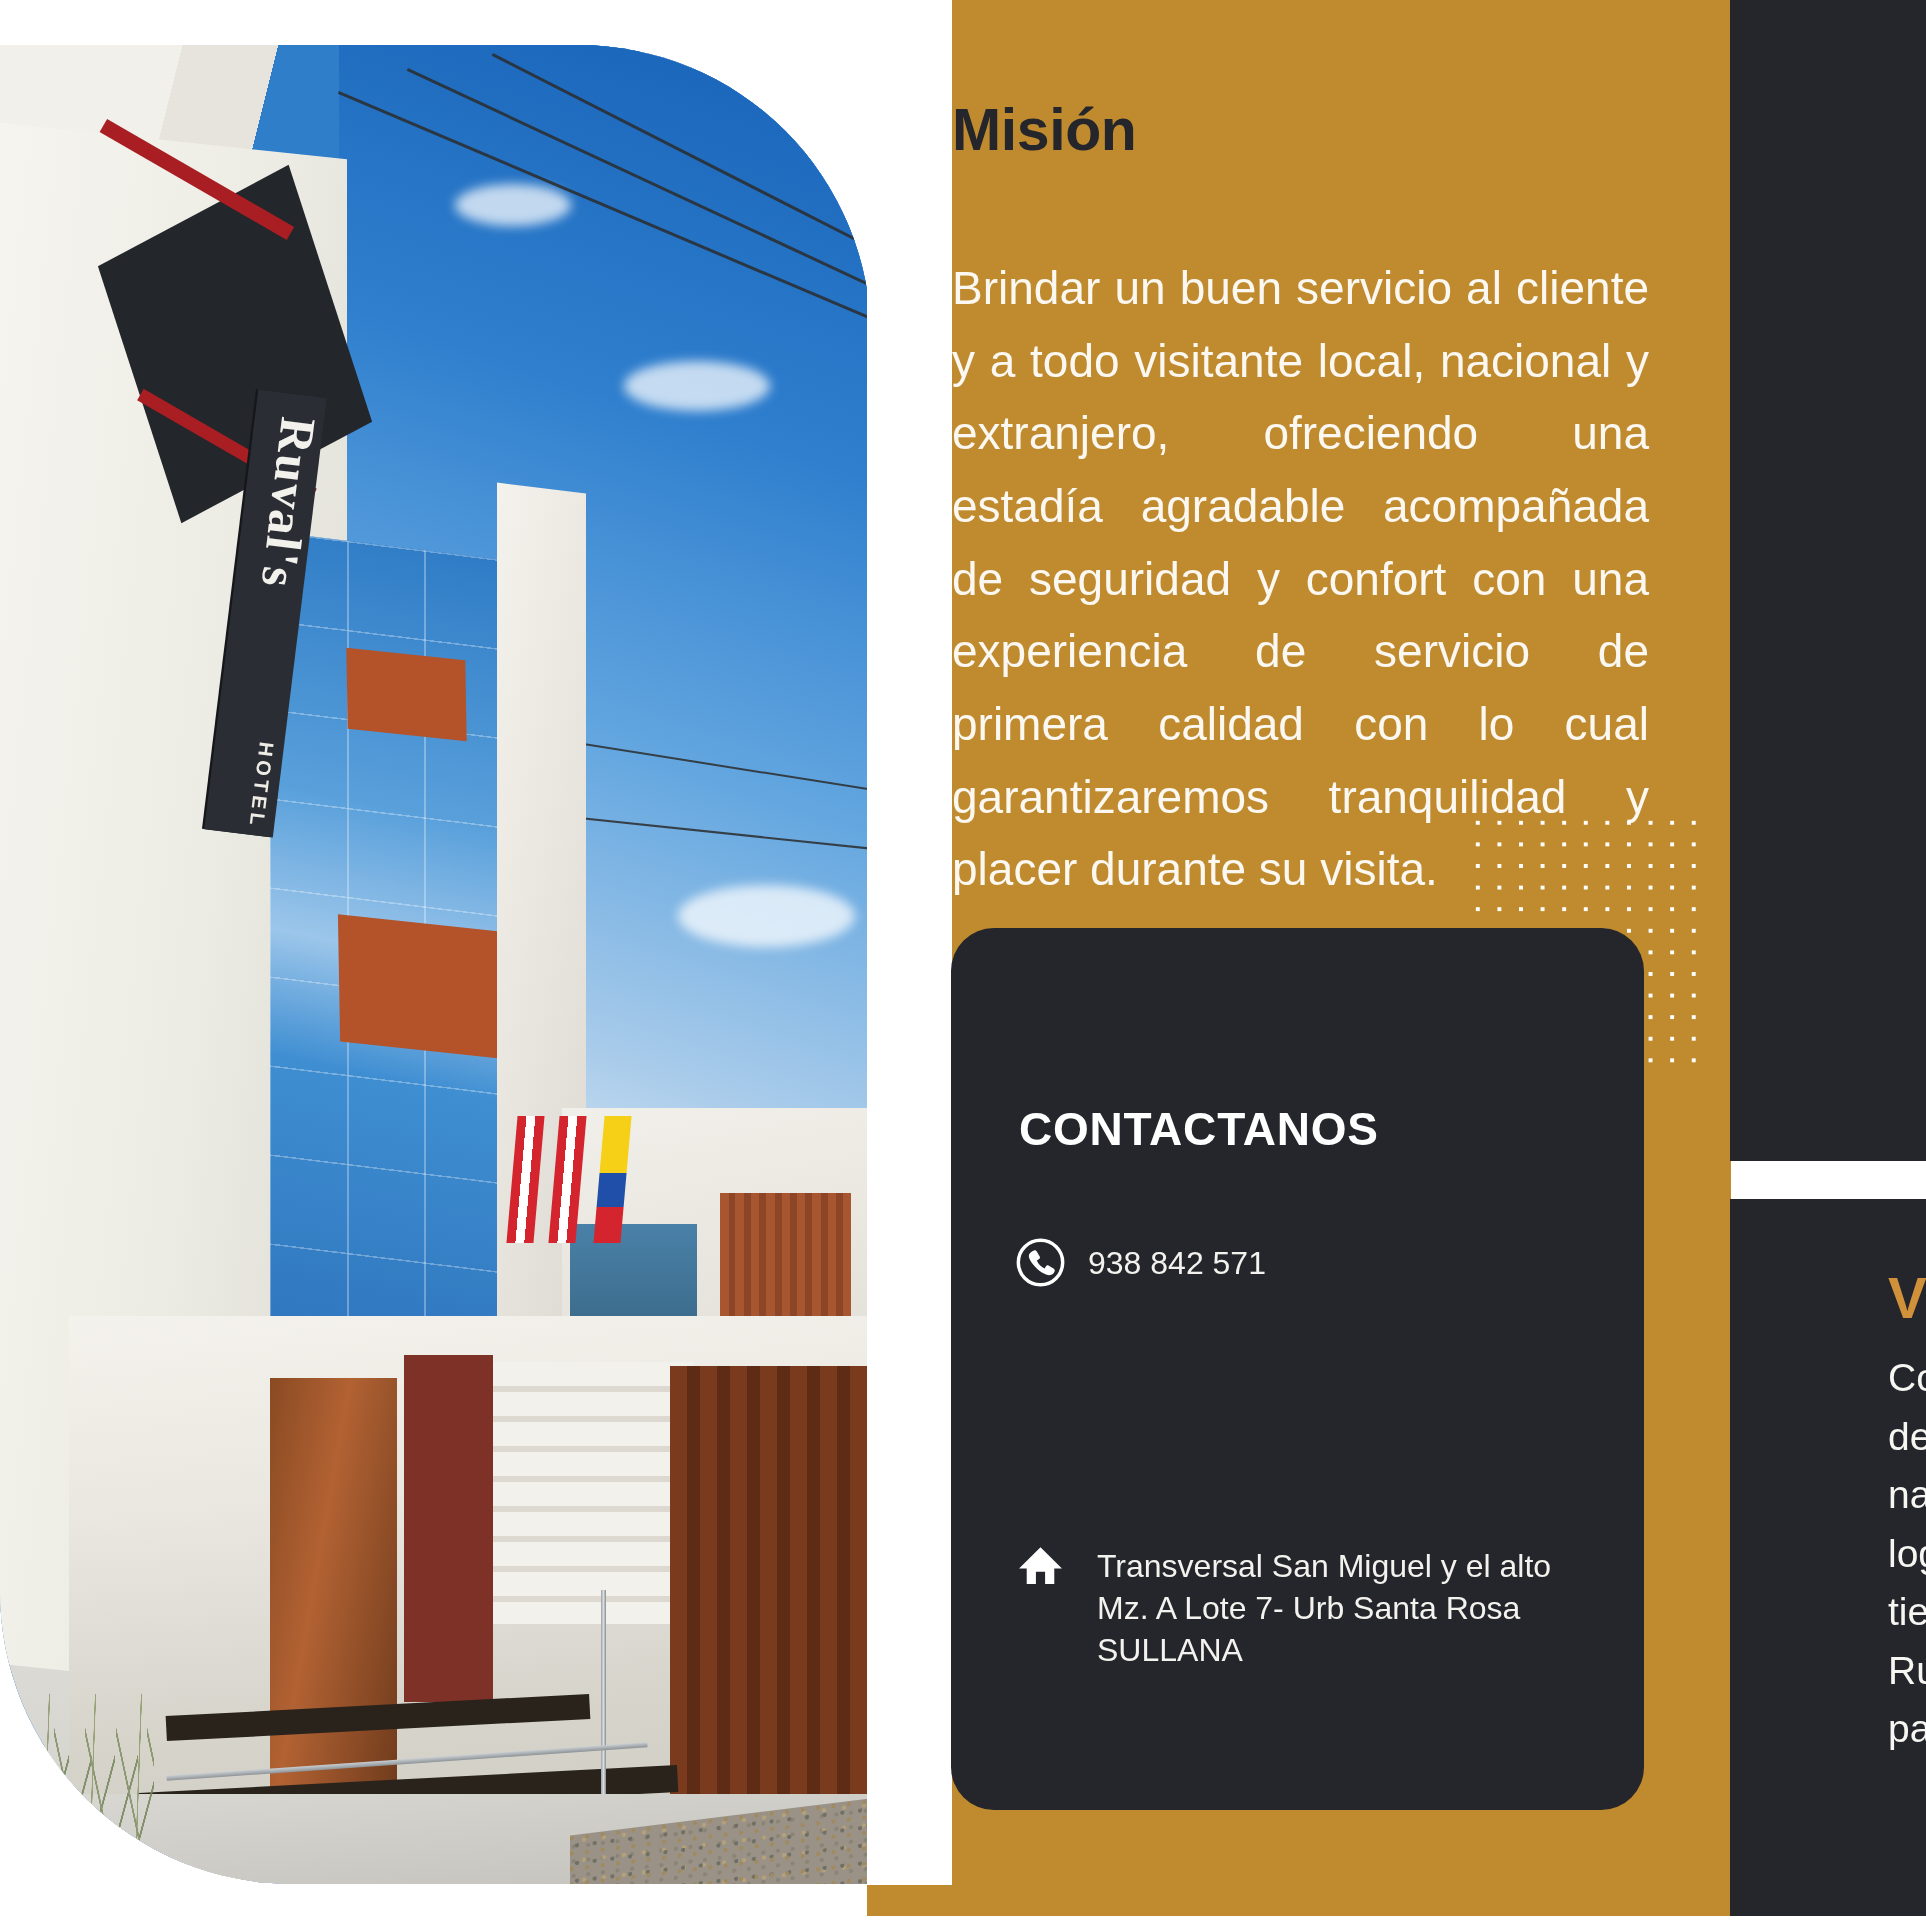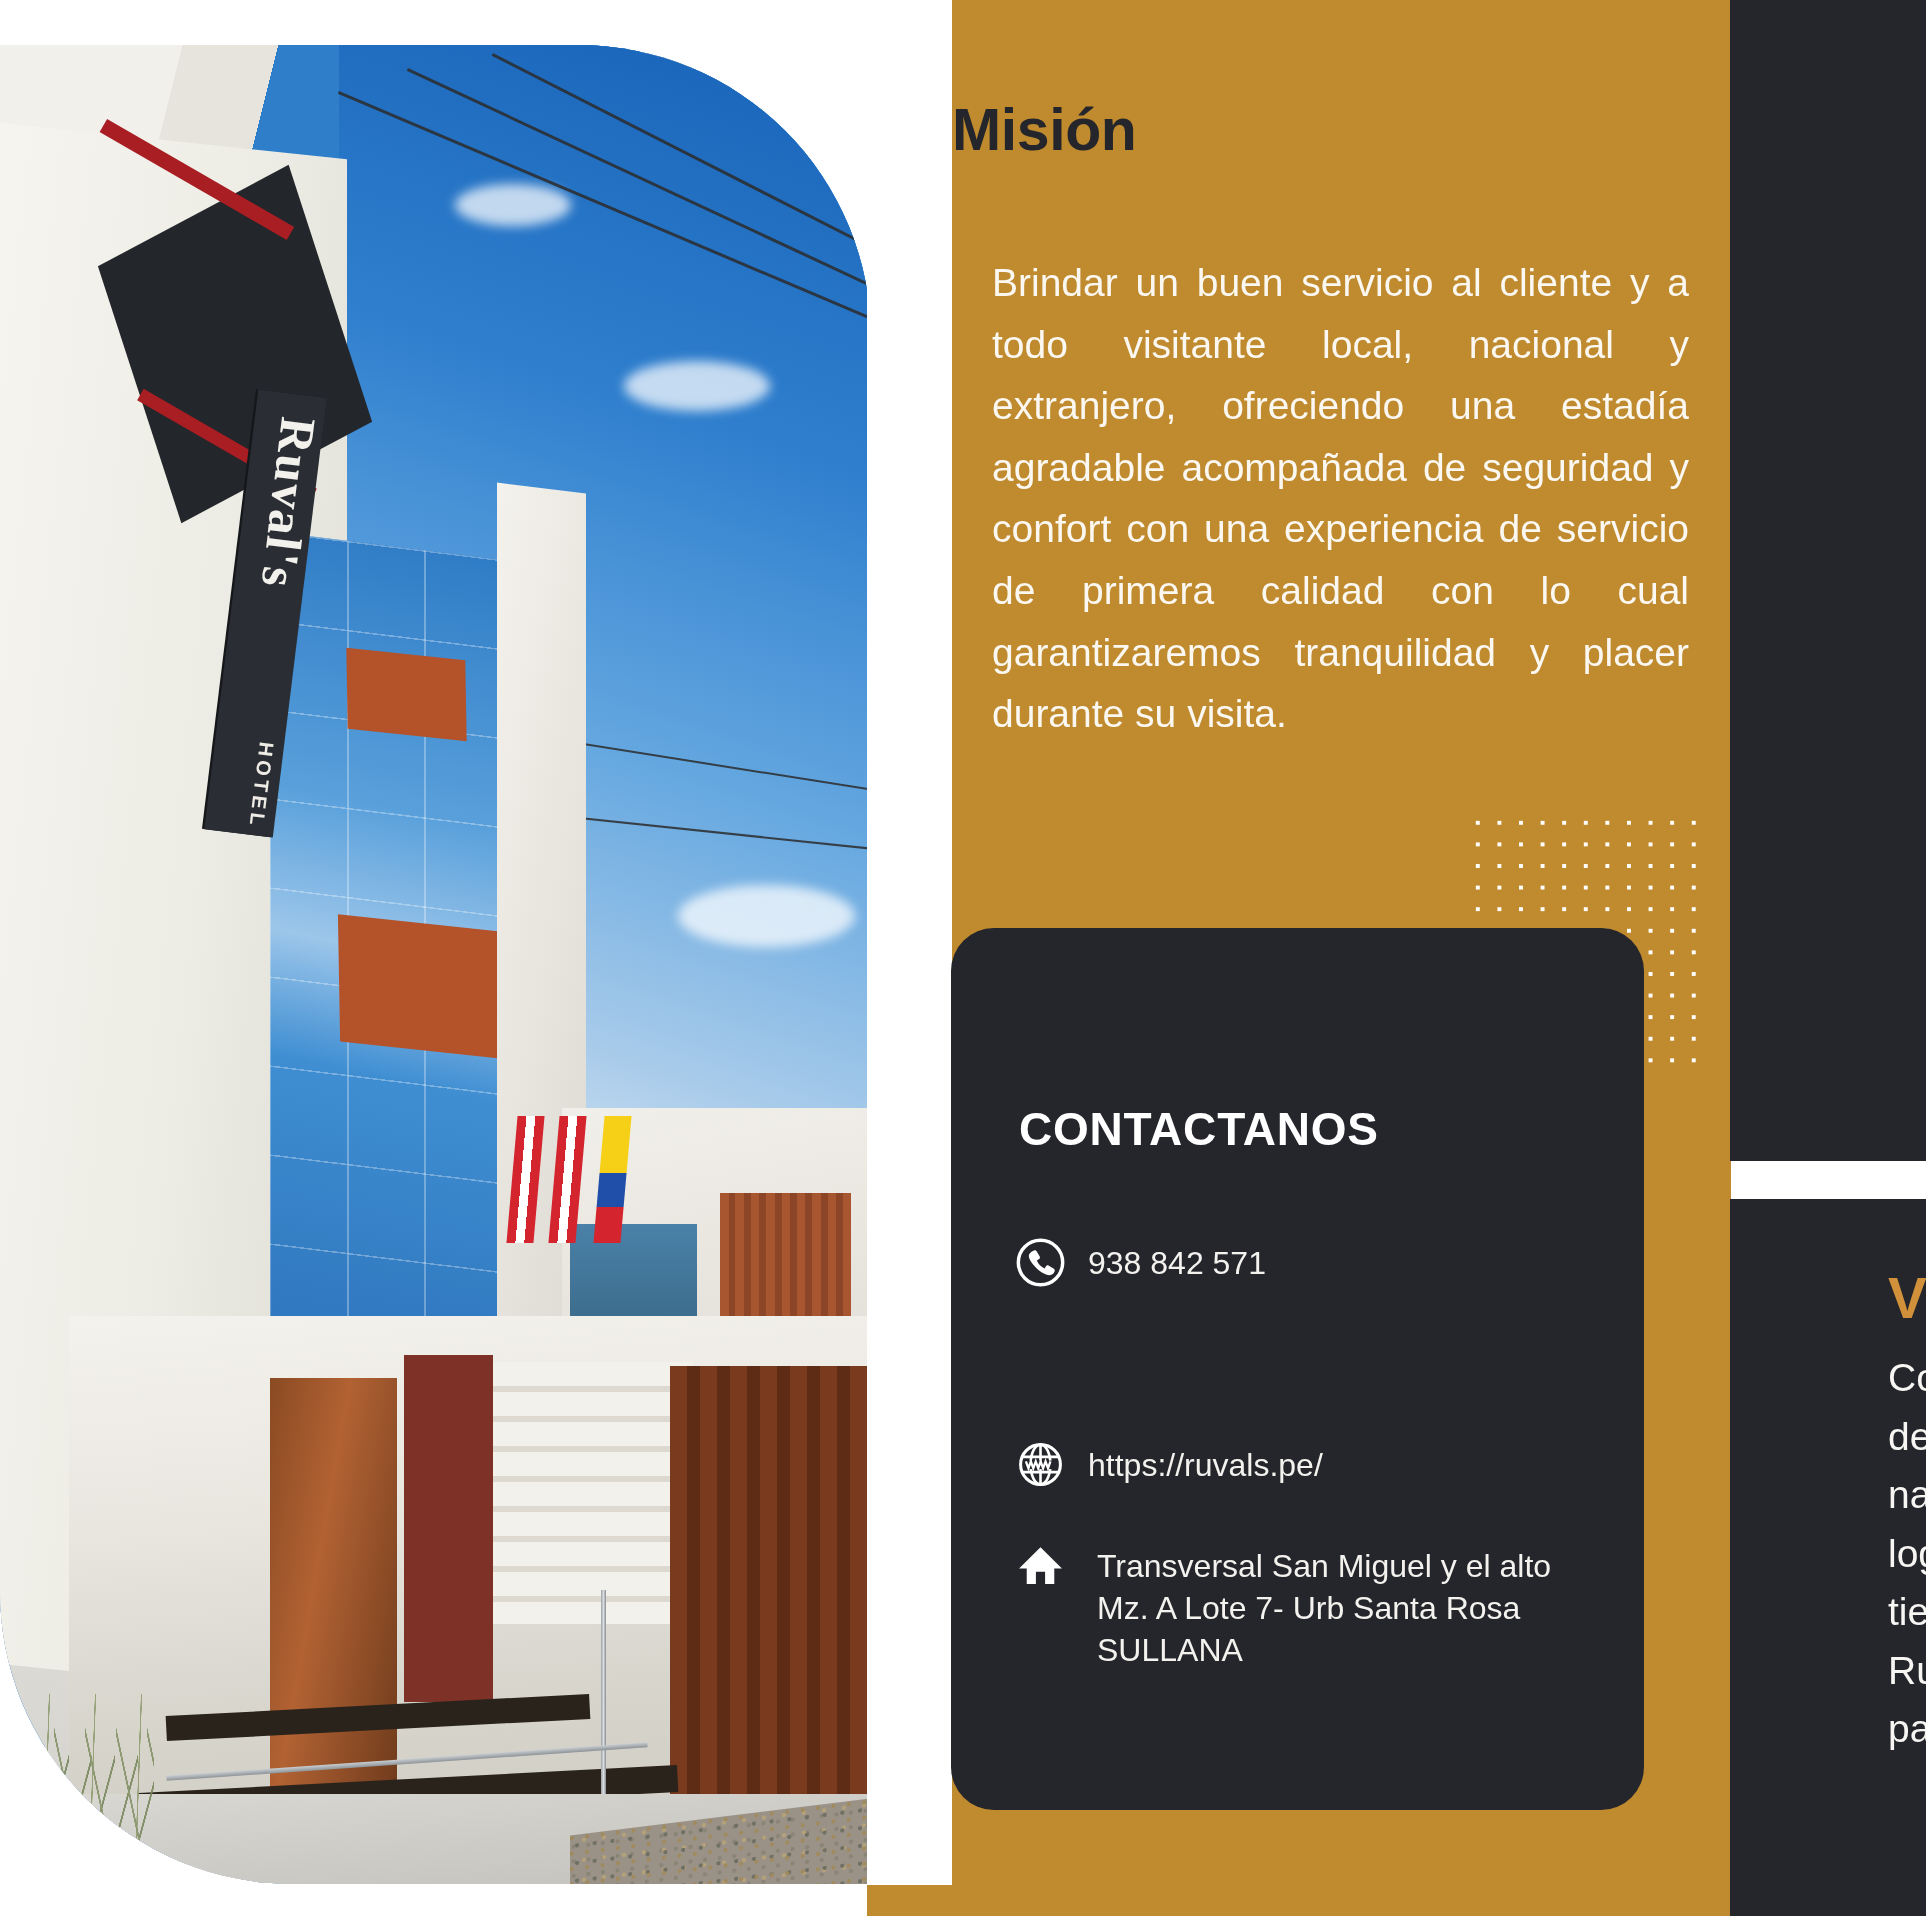--- a/index.html
+++ b/index.html
@@ -179,22 +179,22 @@
   .gold-notch{
     position:absolute;left:867px;top:0;width:85px;height:1885px;background:#ffffff;
   }
 
   .mision-title{
     position:absolute;left:952px;top:96px;
     font-size:59px;font-weight:700;color:#24262b;letter-spacing:-0.4px;
   }
   .mision-body{
     position:absolute;left:952px;top:252px;width:697px;
-    font-size:39px;line-height:1.58;color:#fbf8f2;
-    text-align:justify;text-align-last:left;font-weight:300;margin-left:40px;
+    font-size:46px;line-height:1.58;color:#fbf8f2;
+    text-align:justify;text-align-last:left;font-weight:300;
   }
 
   
   .dots{
     position:absolute;left:1467px;top:812px;width:238px;height:262px;
     background-image:radial-gradient(#ffffff 15%, transparent 16%);
     background-size:21.6px 21.6px;
     background-position:0 0;
   }
 
@@ -313,34 +313,20 @@
       <span class="c-ico">
         <svg viewBox="0 0 64 64" width="49" height="49">
           <circle cx="32" cy="32" r="29" fill="none" stroke="#ffffff" stroke-width="4.5"></circle>
           <path d="M22 17c2.6-1.6 4.2-1 5.5 1.2l3.3 5.6c1 1.7.6 2.9-1 3.9l-2.6 1.6c1.9 4.8 5.4 8.4 10.2 10.4l1.6-2.6c1-1.6 2.2-2 3.9-1l5.6 3.3c2.2 1.3 2.8 2.9 1.2 5.5-2.6 4.3-7.4 4.6-12.7 1.9C30 43.6 20.5 34 17.6 27 15.4 21.7 17.7 19.6 22 17z" fill="#ffffff"></path>
         </svg>
       </span>
       <span class="c-txt">938 842 571</span>
     </div>
 
 
-    <div class="c-row" style="top:512px;">
-      <span class="c-ico">
-        <svg viewBox="0 0 64 64" width="49" height="49">
-          <circle cx="32" cy="32" r="26" fill="none" stroke="#ffffff" stroke-width="4"></circle>
-          <ellipse cx="32" cy="32" rx="13" ry="26" fill="none" stroke="#ffffff" stroke-width="3.4"></ellipse>
-          <line x1="8" y1="22" x2="56" y2="22" stroke="#ffffff" stroke-width="3.4"></line>
-          <line x1="8" y1="42" x2="56" y2="42" stroke="#ffffff" stroke-width="3.4"></line>
-          <line x1="32" y1="6" x2="32" y2="58" stroke="#ffffff" stroke-width="3.4"></line>
-          <rect x="12" y="27" width="40" height="11" fill="#24262b"></rect>
-          <path d="M13 28l3.2 9 3.2-9 3.2 9 3.2-9 3.2 9 3.2-9 3.2 9 3.2-9 3.2 9 3.2-9" fill="none" stroke="#ffffff" stroke-width="3"></path>
-        </svg>
-      </span>
-      <span class="c-txt">https://ruvals.pe/</span>
-    </div>
 
     <div class="c-row" style="top:613px;width:586px;gap:32px;">
       <span class="c-ico">
         <svg viewBox="0 0 64 64" width="49" height="49">
           <path d="M32 8L60 36h-10v20H38V40H26v16H14V36H4z" fill="#ffffff"></path>
         </svg>
       </span>
       <span class="c-txt" style="max-width:501px;">Transversal San Miguel y el alto Mz. A Lote 7- Urb Santa Rosa SULLANA</span>
     </div>
   </div>

